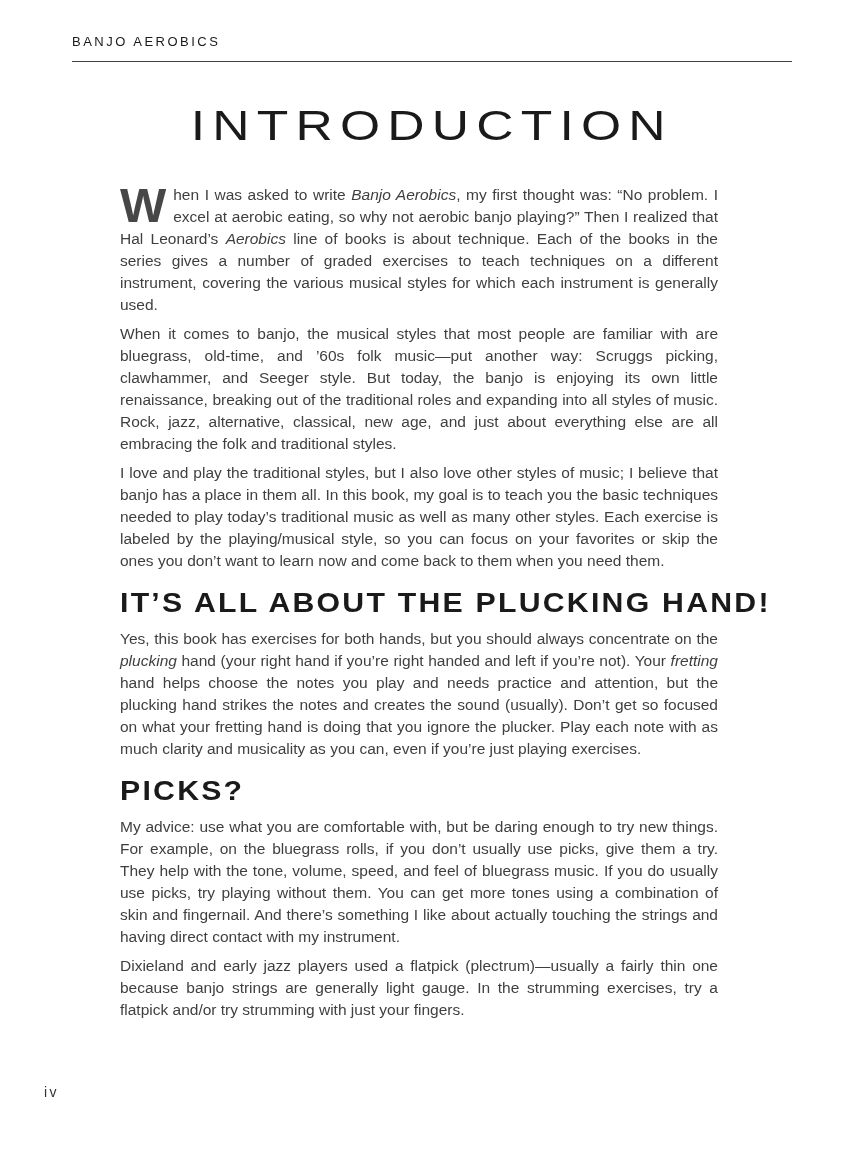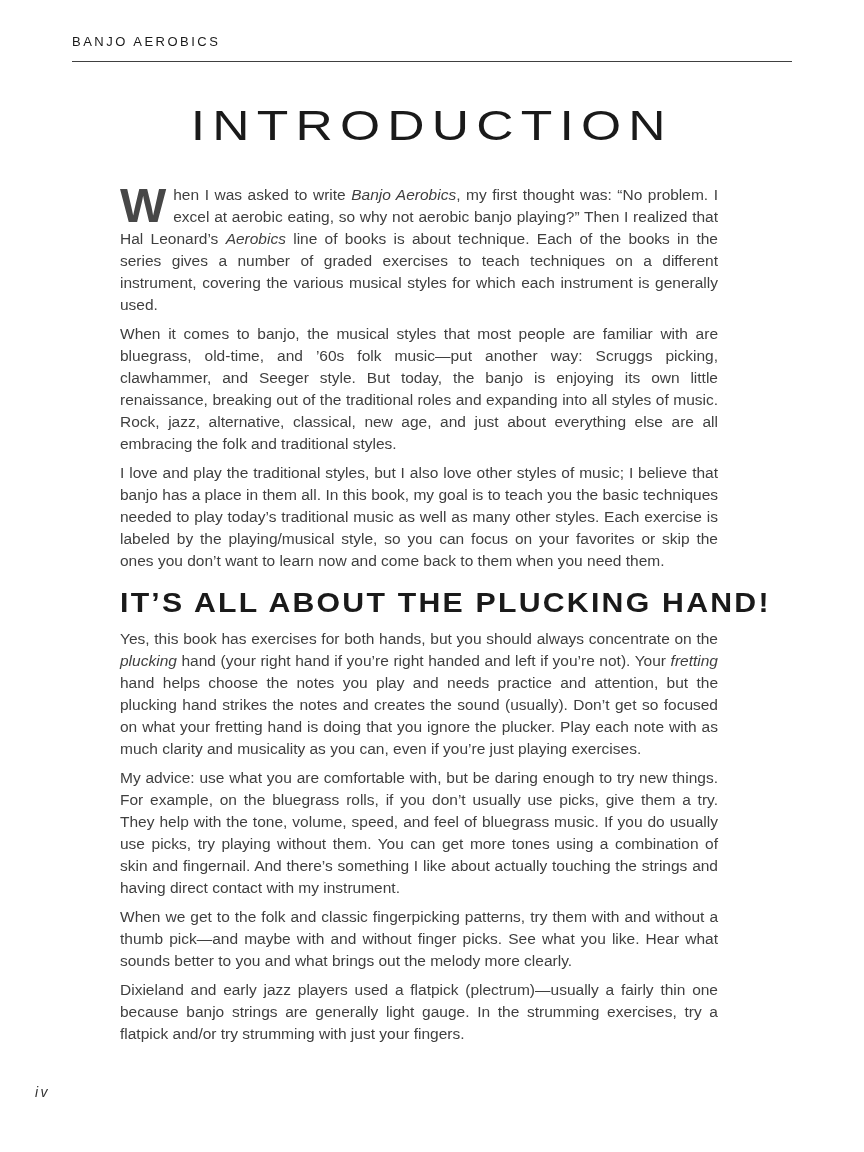--- a/index.html
+++ b/index.html
@@ -76,26 +76,25 @@
     white-space: nowrap;
   }
   h2.section-heading .stretch-left {
     display: inline-block;
     transform: scaleX(1.12);
     transform-origin: 0 50%;
     letter-spacing: 2px;
   }
   .page-number {
     position: absolute;
-    left: 35px;
+    left: 44px;
     top: 1084px;
     font-size: 14px;
     letter-spacing: 2.5px;
     color: #333333;
-    font-style: italic;
   }
   em { font-style: italic; }
 </style>
 </head>
 <body>
 
 <div class="page">
 
   <div class="running-header">BANJO AEROBICS</div>
 
@@ -108,25 +107,25 @@
     <p class="para"><span class="dropcap">W</span><span>hen I was asked to write <em>Banjo Aerobics</em>, my first thought was: “No problem. I excel at aerobic eating, so why not aerobic banjo playing?” Then I realized that Hal Leonard’s <em>Aerobics</em> line of books is about technique. Each of the books in the series gives a number of graded exercises to teach techniques on a different instrument, covering the various musical styles for which each instrument is generally used.</span></p>
 
     <p class="para">When it comes to banjo, the musical styles that most people are familiar with are bluegrass, old-time, and ’60s folk music—put another way: Scruggs picking, clawhammer, and Seeger style. But today, the banjo is enjoying its own little renaissance, breaking out of the traditional roles and expanding into all styles of music. Rock, jazz, alternative, classical, new age, and just about everything else are all embracing the folk and traditional styles.</p>
 
     <p class="para">I love and play the traditional styles, but I also love other styles of music; I believe that banjo has a place in them all. In this book, my goal is to teach you the basic techniques needed to play today’s traditional music as well as many other styles. Each exercise is labeled by the playing/musical style, so you can focus on your favorites or skip the ones you don’t want to learn now and come back to them when you need them.</p>
 
     <h2 class="section-heading"><span class="stretch-left">IT’S ALL ABOUT THE PLUCKING HAND!</span></h2>
 
     <p class="para">Yes, this book has exercises for both hands, but you should always concentrate on the <em>plucking</em> hand (your right hand if you’re right handed and left if you’re not). Your <em>fretting</em> hand helps choose the notes you play and needs practice and attention, but the plucking hand strikes the notes and creates the sound (usually). Don’t get so focused on what your fretting hand is doing that you ignore the plucker. Play each note with as much clarity and musicality as you can, even if you’re just playing exercises.</p>
 
+    <h2 class="section-heading"><span class="stretch-left">PICKS?</span></h2>
 
 
     <p class="para">My advice: use what you are comfortable with, but be daring enough to try new things. For example, on the bluegrass rolls, if you don’t usually use picks, give them a try. They help with the tone, volume, speed, and feel of bluegrass music. If you do usually use picks, try playing without them. You can get more tones using a combination of skin and fingernail. And there’s something I like about actually touching the strings and having direct contact with my instrument.</p>
 
-    <p class="para">When we get to the folk and classic fingerpicking patterns, try them with and without a thumb pick—and maybe with and without finger picks. See what you like. Hear what sounds better to you and what brings out the melody more clearly.</p>
 
     <p class="para">Dixieland and early jazz players used a flatpick (plectrum)—usually a fairly thin one because banjo strings are generally light gauge. In the strumming exercises, try a flatpick and/or try strumming with just your fingers.</p>
 
   </div>
 
   <div class="page-number">iv</div>
 
 </div>
 
 </body></html>

